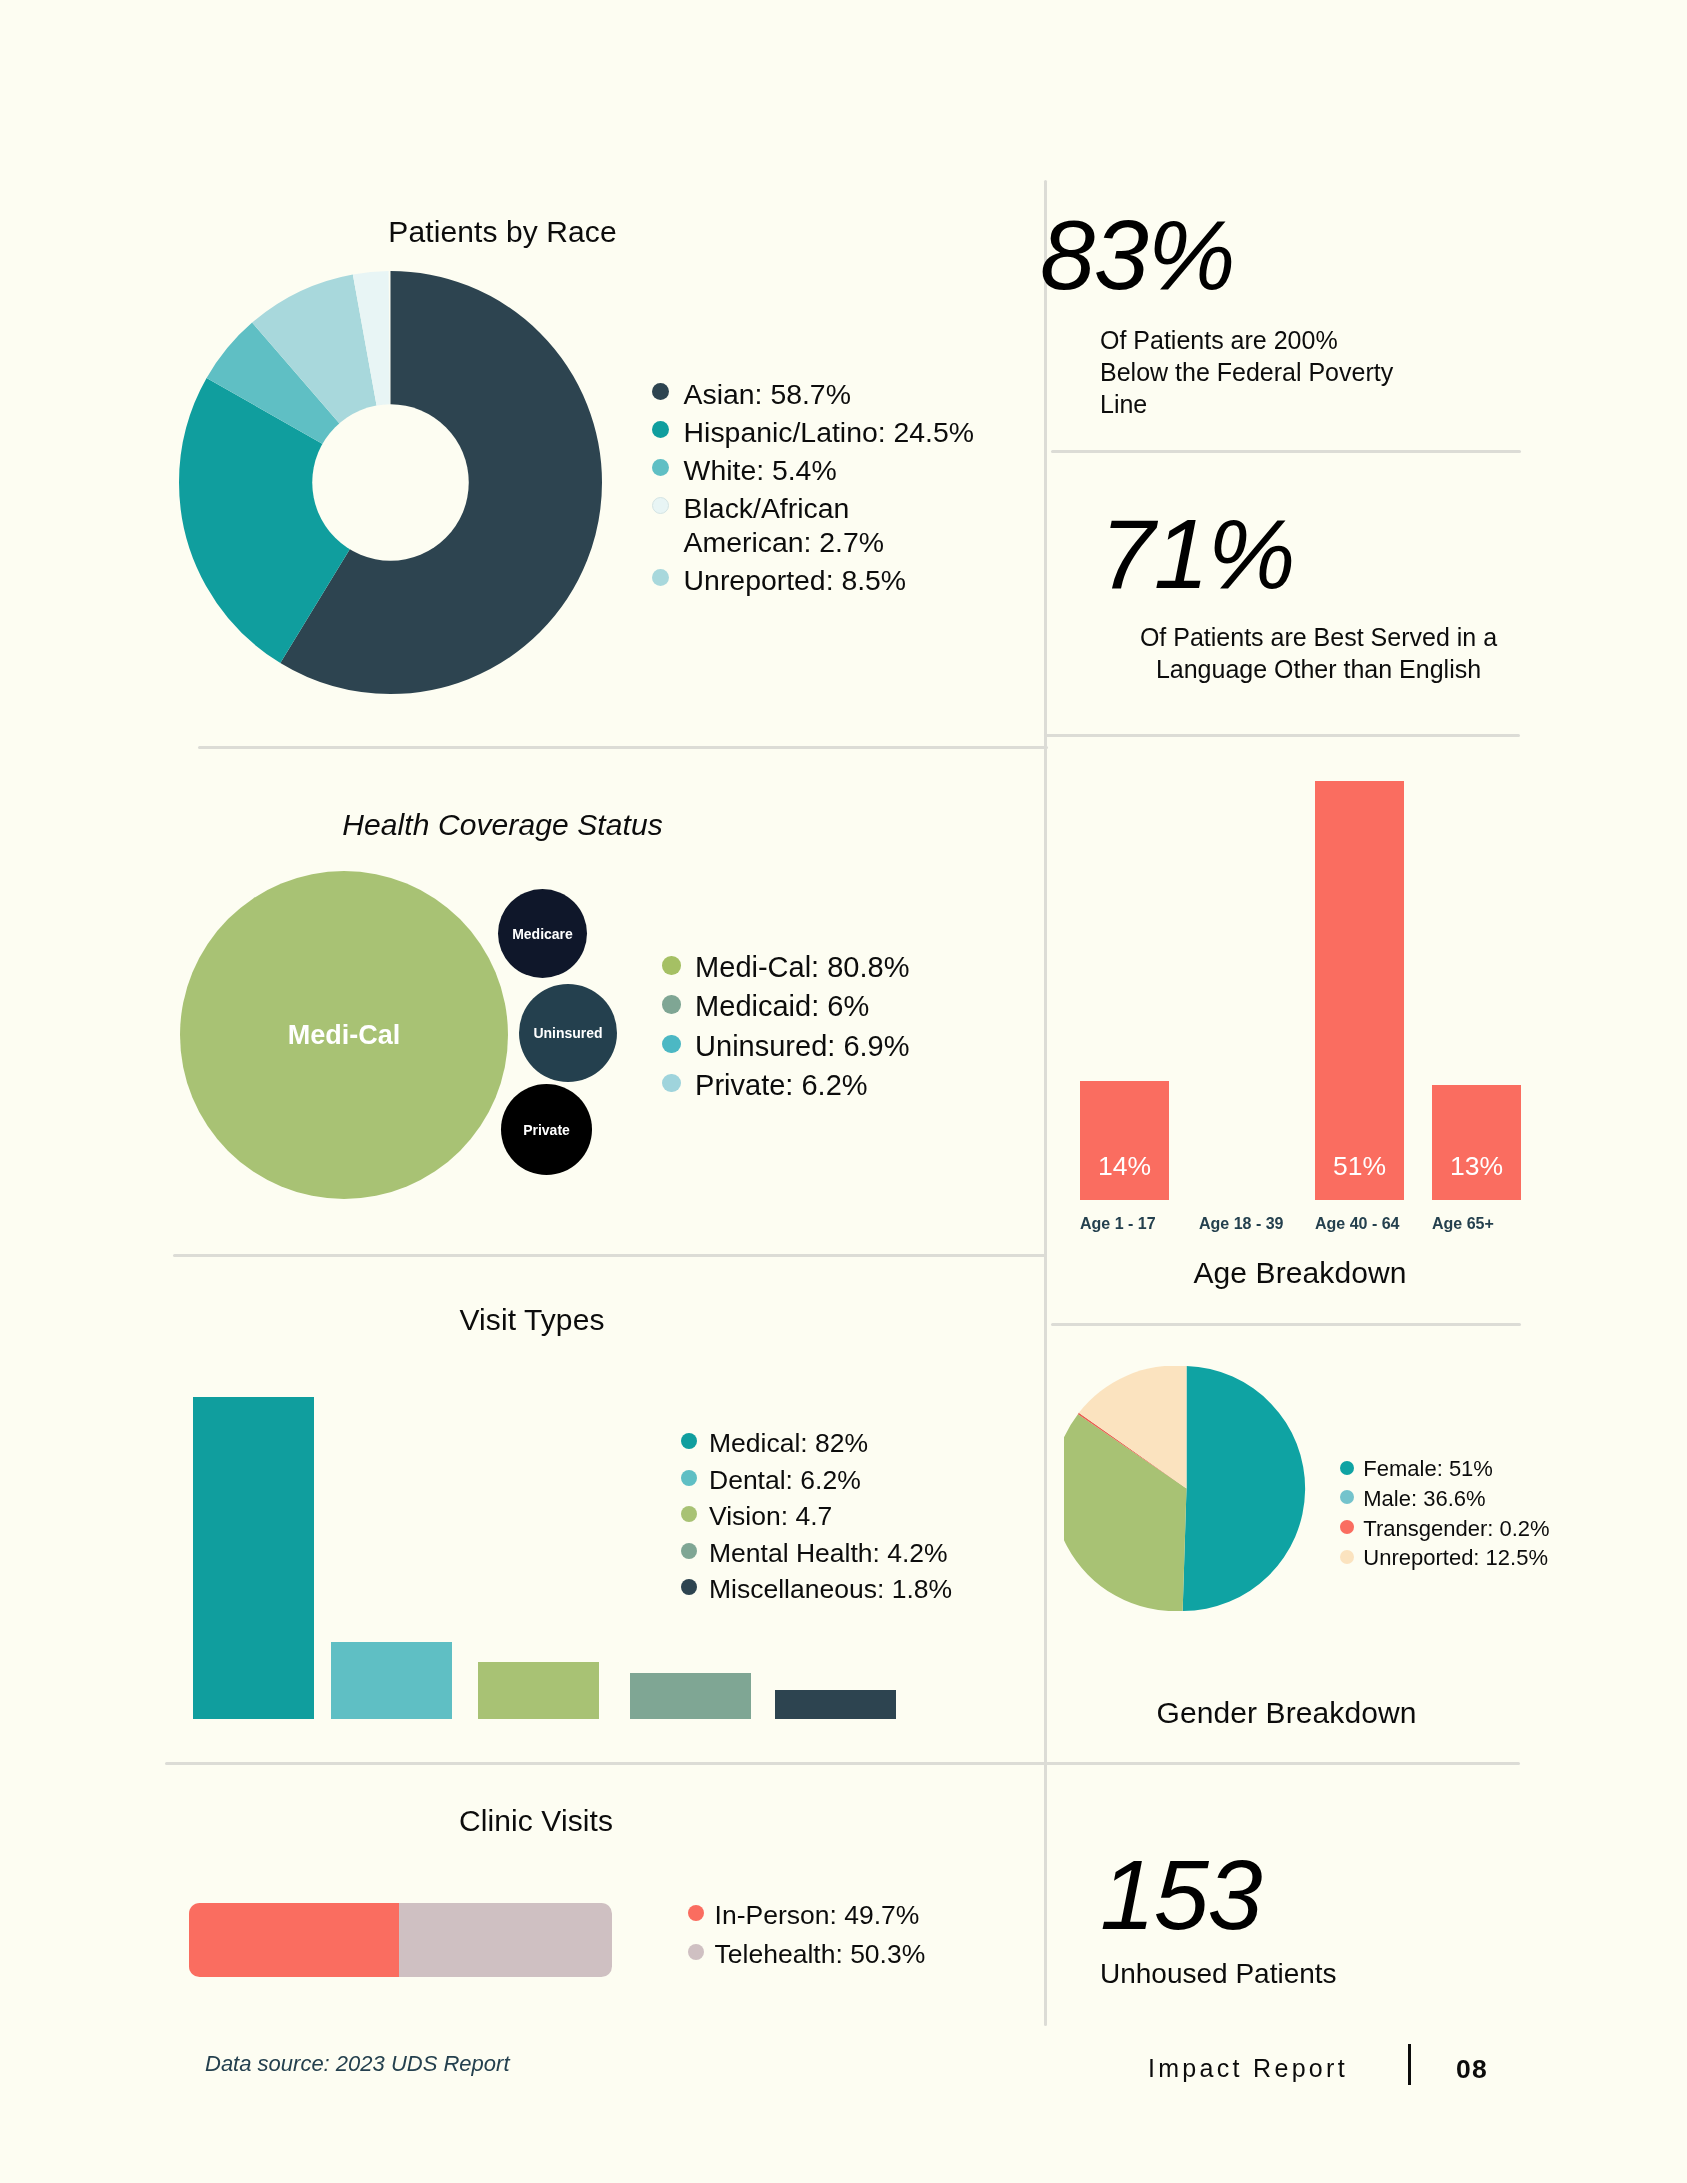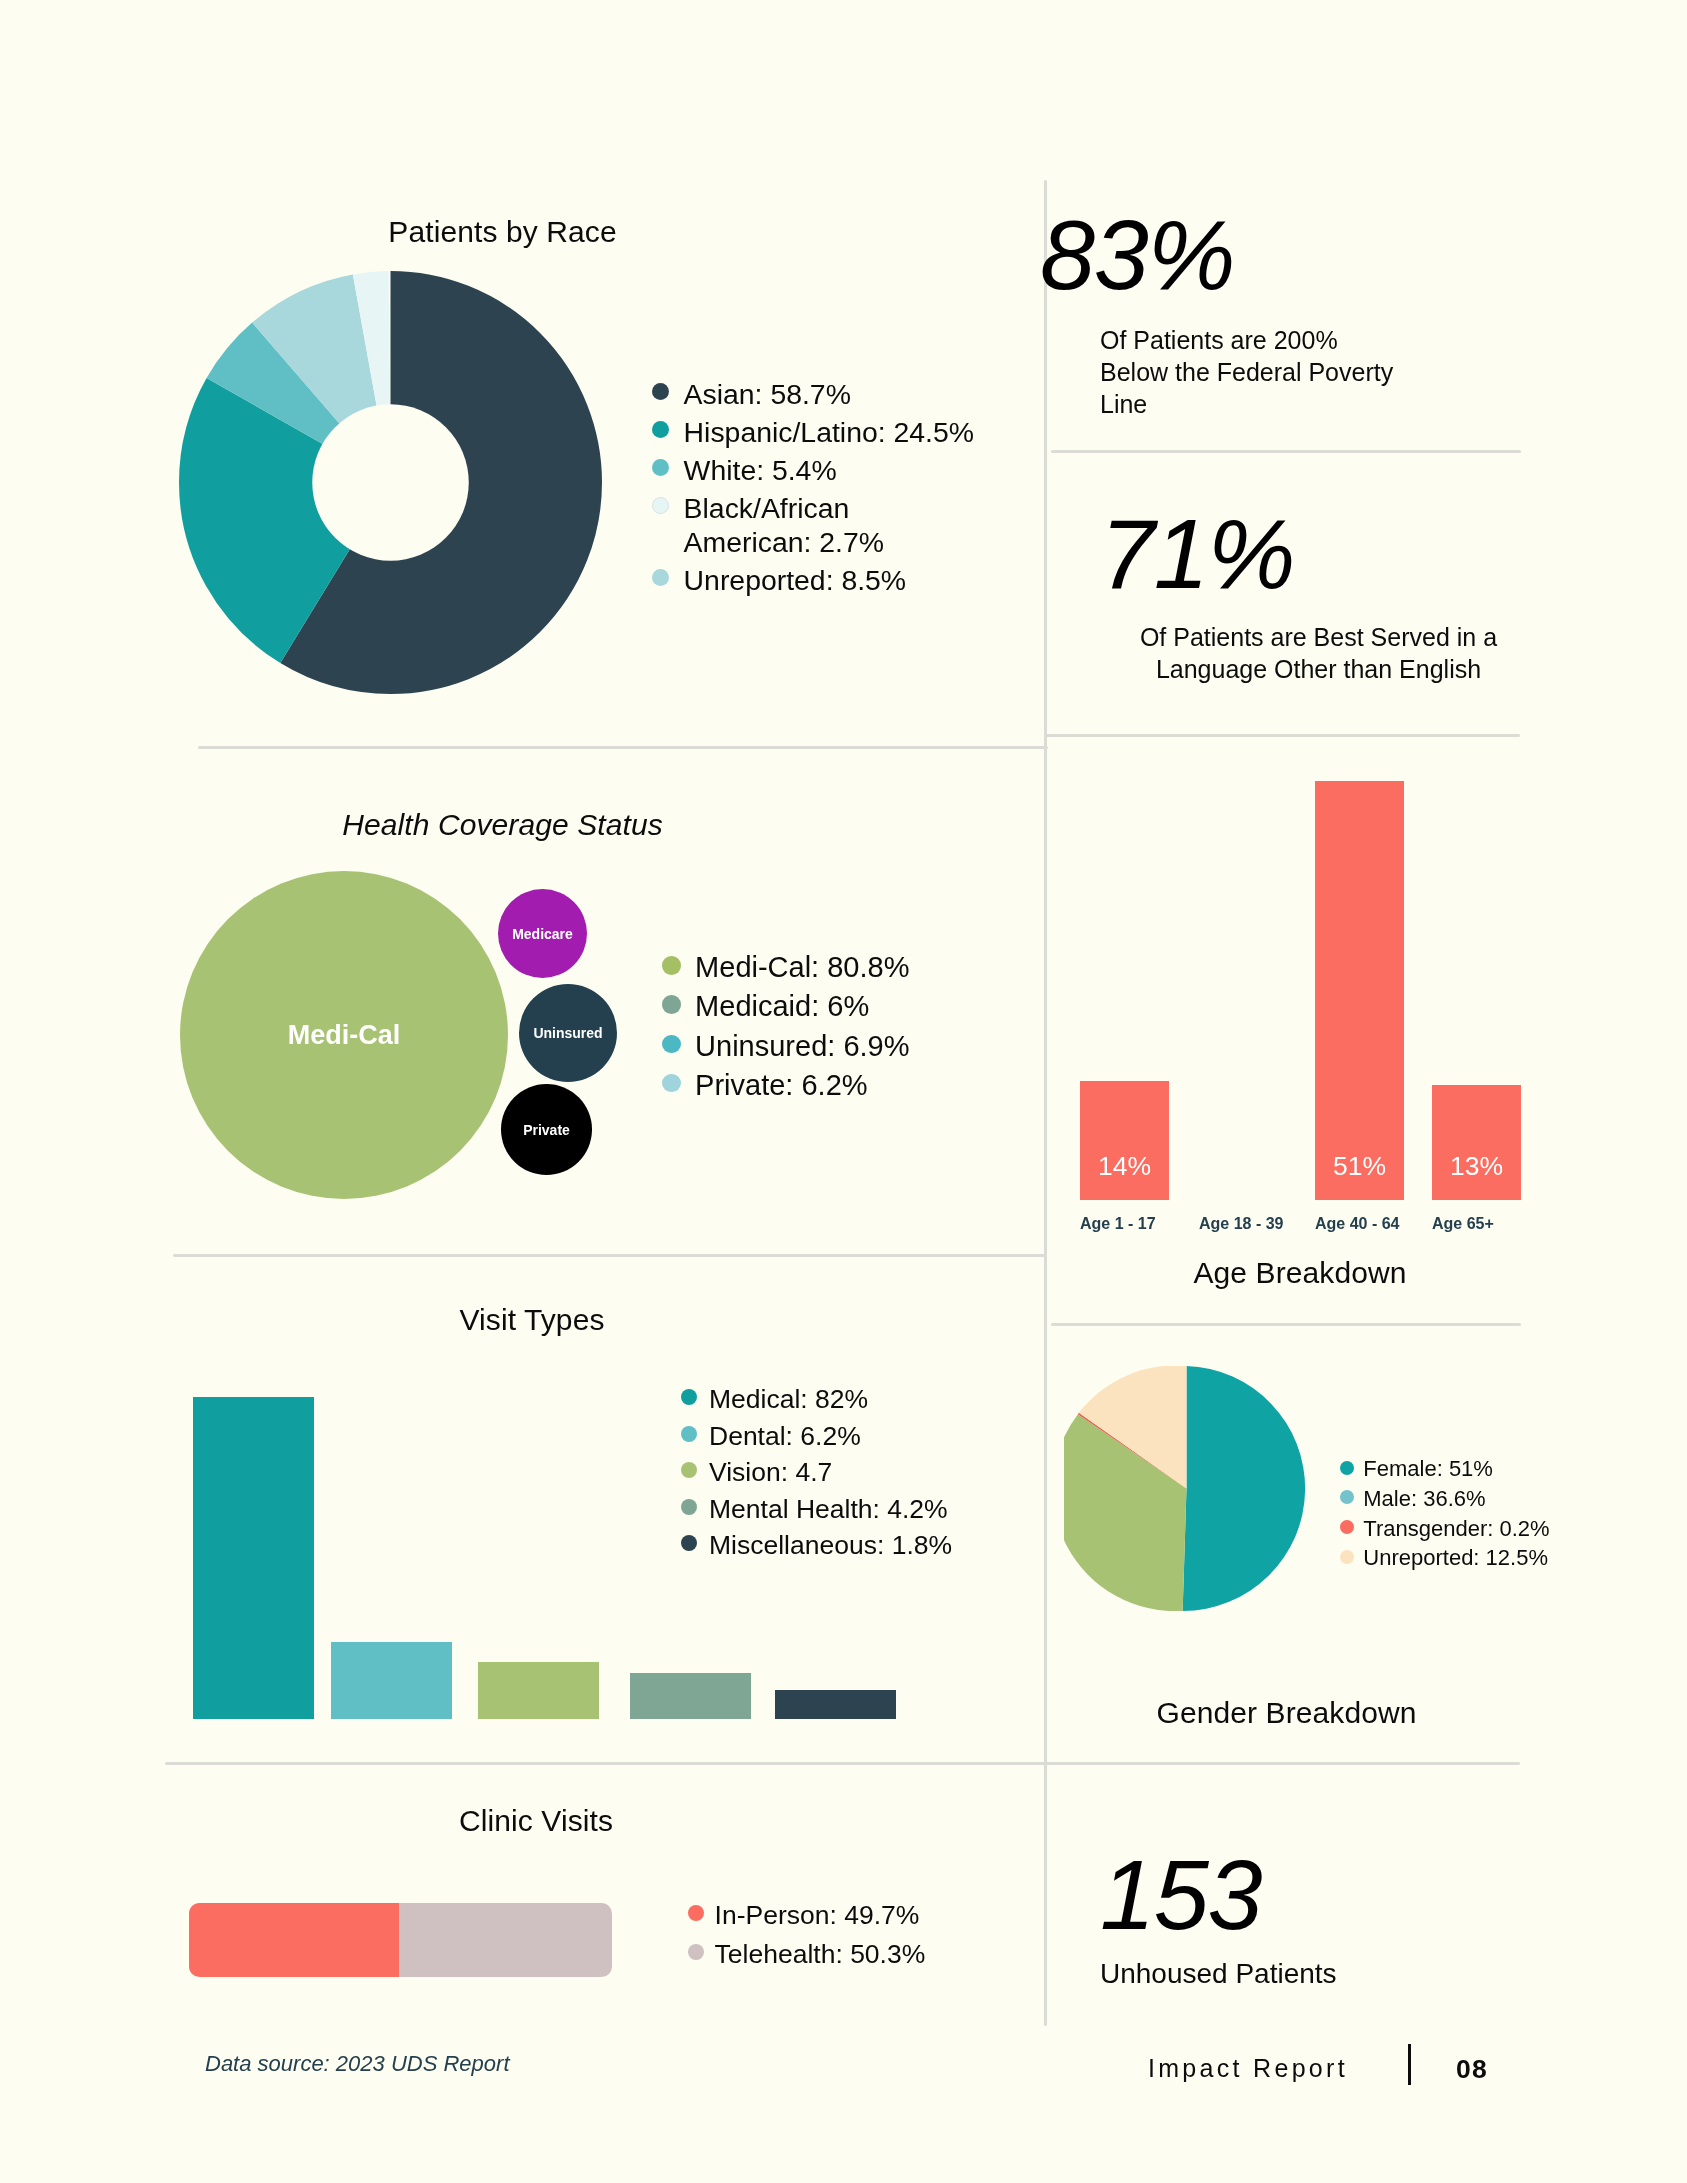--- a/index.html
+++ b/index.html
@@ -214,21 +214,21 @@
 
   <div class="stat-num" style="left:1100px; top:504px;">71%</div>
   <div class="stat-sub" style="left:1100px; top:621px; width:437px;text-align:center;">Of Patients are Best Served in a
 Language Other than English</div>
 
   <div class="chart-title" style="left:334px; top:808px; width:337px;font-style:italic;">Health Coverage Status</div>
 
   <div class="bubble" style="left:180px; top:871px; width:328px; height:328px; background:#A8C274; font-size:27px;">
     <span>Medi-Cal</span>
   </div>
-  <div class="bubble" style="left:498px; top:889px; width:89px; height:89px; background:#a21caf; font-size:14px;align-items:center;">
+  <div class="bubble" style="left:498px; top:889px; width:89px; height:89px; background:#0f172a; font-size:14px;align-items:center;">
     <span>Medicare</span>
   </div>
   <div class="bubble" style="left:519px; top:984px; width:98px; height:98px; background:#24404E; font-size:14px;">
     <span>Uninsured</span>
   </div>
   <div class="bubble" style="left:501px; top:1084px; width:91px; height:91px; background:#000000; font-size:14px;">
     <span>Private</span>
   </div>
 
   <div class="legend lg-cov" style="left:662px; top:948px; width:357px;">
@@ -268,21 +268,21 @@
   <div class="chart-title" style="left:1138px; top:1256px; width:324px;">Age Breakdown</div>
 
   <div class="chart-title" style="left:423px; top:1303px; width:218px;">Visit Types</div>
 
   <div class="bar" style="left:193px; top:1397px; width:121px; height:322px; background:#109E9E;"></div>
   <div class="bar" style="left:331px; top:1642px; width:121px; height:77px; background:#5FBFC4;"></div>
   <div class="bar" style="left:478px; top:1662px; width:121px; height:57px; background:#A8C274;"></div>
   <div class="bar" style="left:630px; top:1673px; width:121px; height:46px; background:#7FA694;"></div>
   <div class="bar" style="left:775px; top:1690px; width:121px; height:29px; background:#2D4450;"></div>
 
-  <div class="legend lg-visit" style="left:681px; top:1383px; width:351px;">
+  <div class="legend lg-visit" style="left:681px; top:1427px; width:351px;">
     <div class="legend-row">
       <span class="legend-dot" style="background:#109E9E;"></span>
       <span class="legend-label">Medical: 82%</span>
     </div>
     <div class="legend-row">
       <span class="legend-dot" style="background:#5FBFC4;"></span>
       <span class="legend-label">Dental: 6.2%</span>
     </div>
     <div class="legend-row">
       <span class="legend-dot" style="background:#A8C274;"></span>

